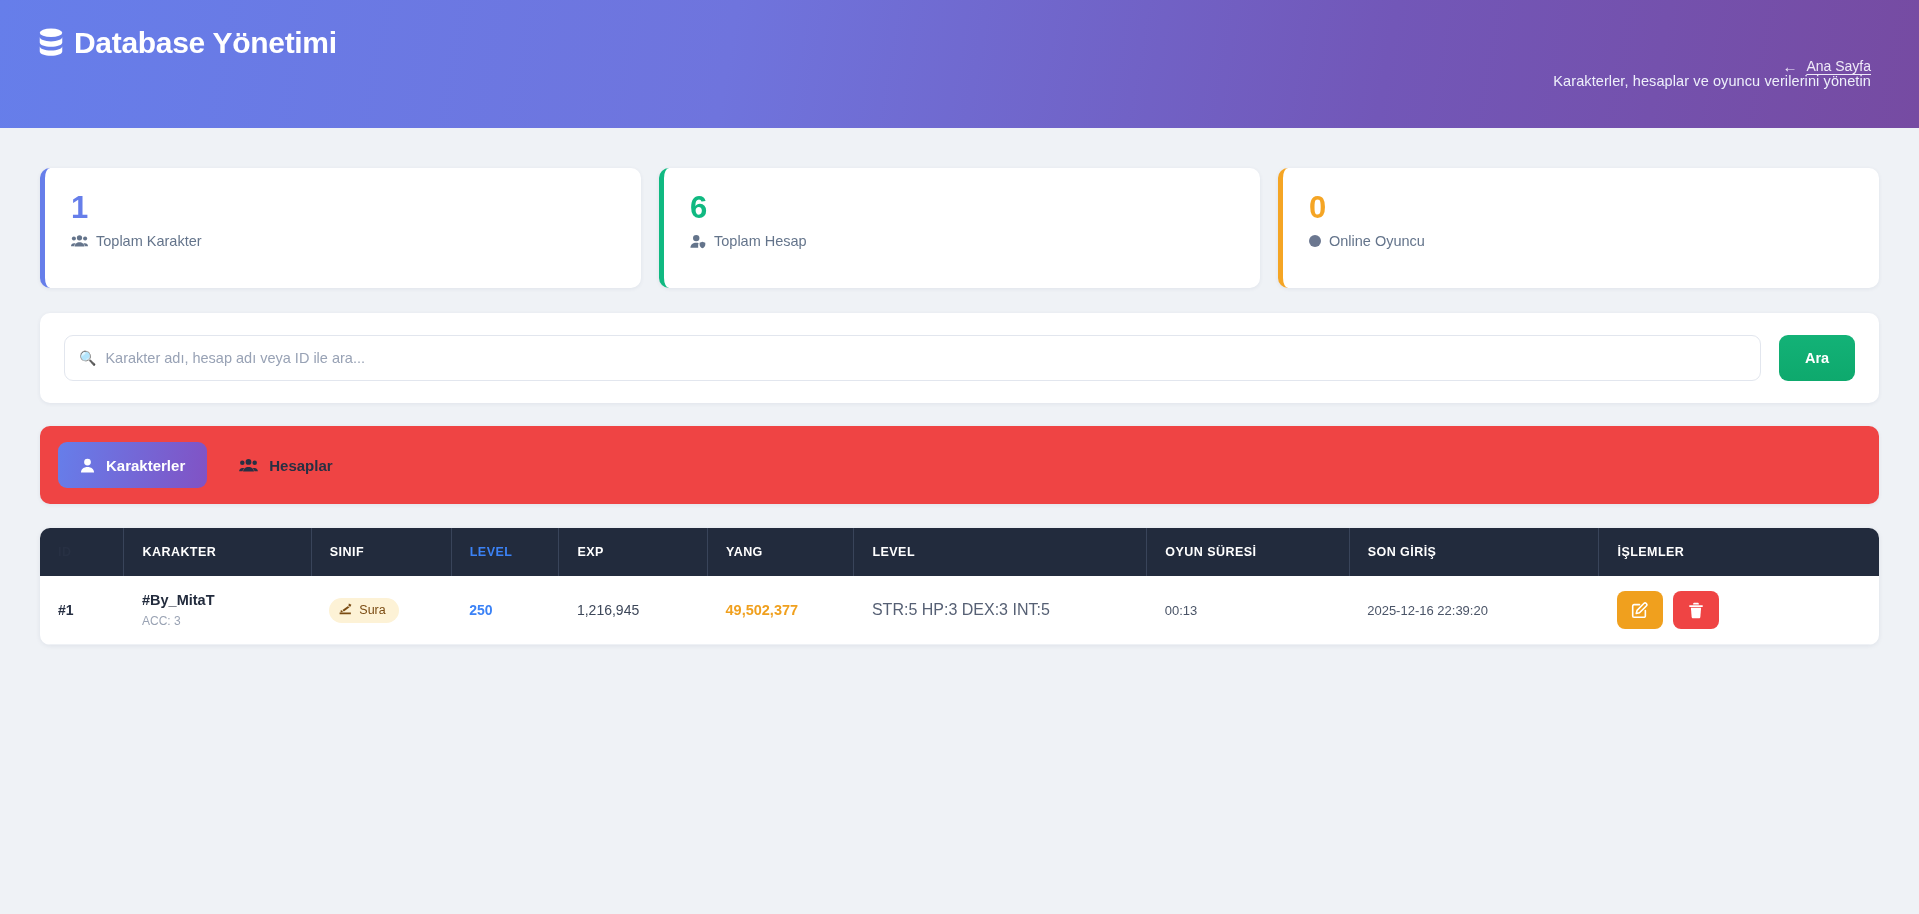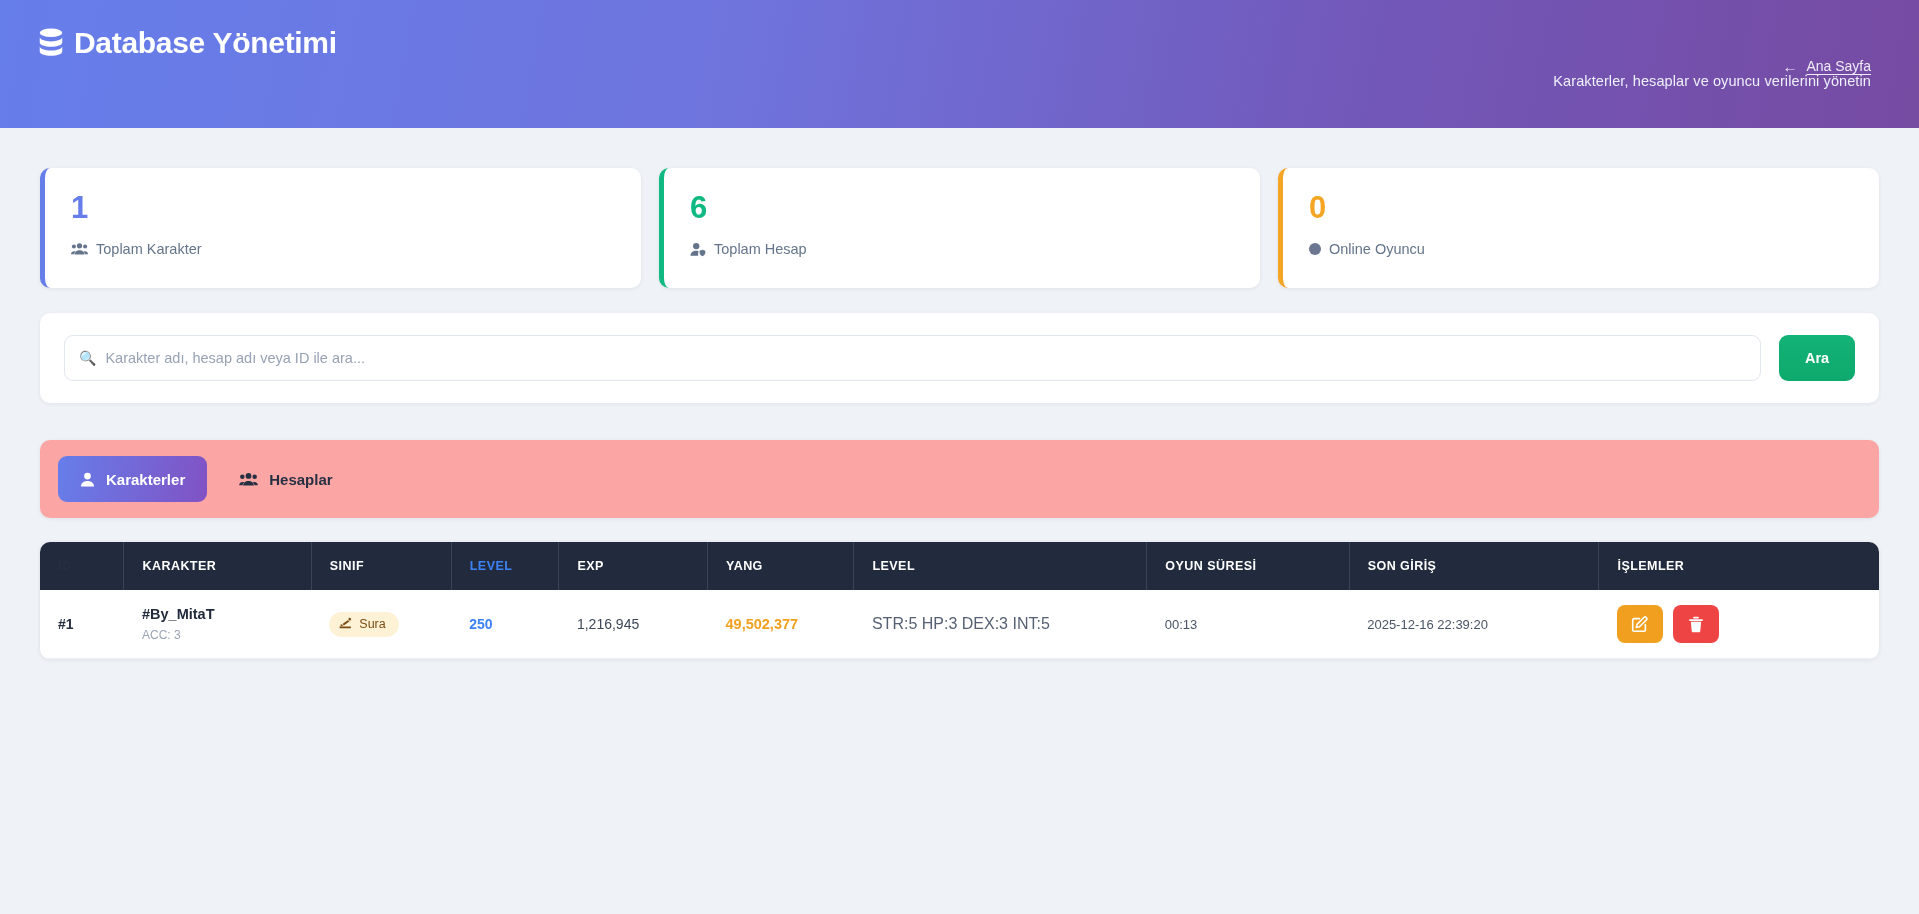--- a/index.html
+++ b/index.html
@@ -75,21 +75,21 @@
   .stat-value {
     font-size: 31px;
     font-weight: bold;
     color: #667eea;
     line-height: 34px;
     letter-spacing: -0.5px;
   }
   .stat-card.green .stat-value { color: #10b981; }
   .stat-card.amber .stat-value { color: #f5a524; }
   .stat-label {
-    margin-top: 16px;
+    margin-top: 8px;
     display: flex;
     align-items: center;
     gap: 8px;
     color: #64748b;
     font-size: 14.5px;
   }
   .stat-label svg { display: block; }
   .dot-gray {
     width: 12px; height: 12px; border-radius: 50%;
     background: #6b7790; display: inline-block;
@@ -137,22 +137,22 @@
     min-width: 76px;
     padding: 0 22px;
     font-size: 14.5px;
     font-weight: bold;
     font-family: inherit;
     cursor: pointer;
   }
 
   
   .tabs-panel {
-    margin-top: 37px;
-    background: #fca5a5;
+    margin-top: 23px;
+    background: #ef4444;
     border-radius: 10px;
     box-shadow: 0 1px 4px rgba(25,40,80,0.07);
     padding: 16px 18px;
     display: flex;
     align-items: center;
     gap: 10px;
   }
   .tab {
     display: flex;
     align-items: center;

